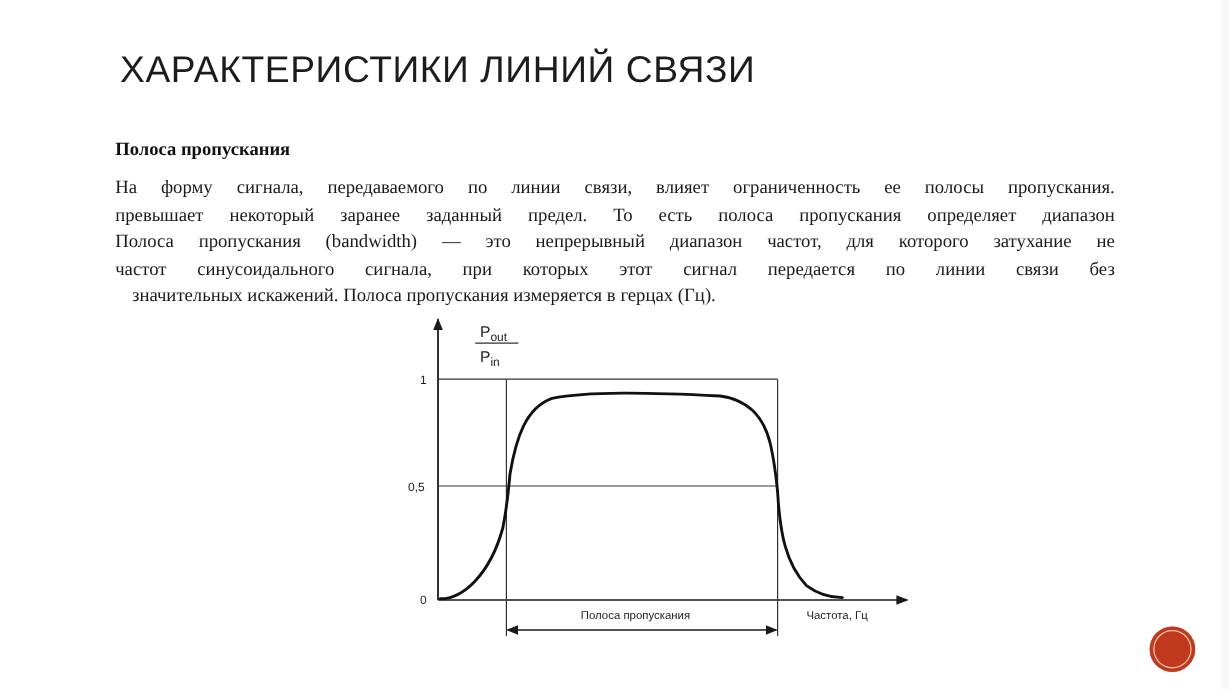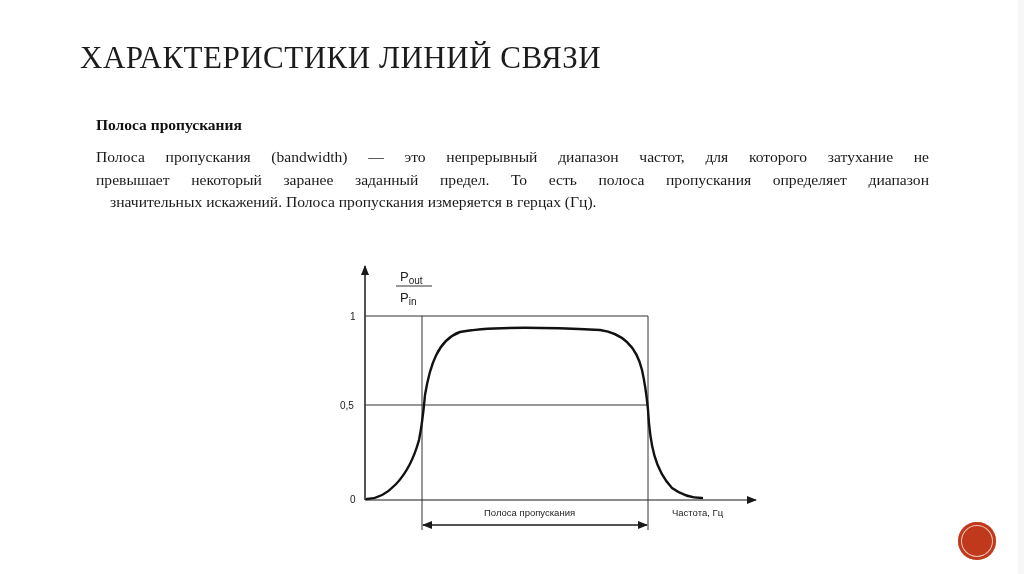--- a/index.html
+++ b/index.html
@@ -3,22 +3,22 @@
   <meta charset="utf-8">
   <style>
     html, body { margin: 0; padding: 0; }
     body {
       width: 1024px; height: 574px; position: relative; overflow: hidden;
       background: #ffffff;
       font-family: "Liberation Serif", serif;
       color: #1a1a1a;
     }
     .slide-title {
-      position: absolute; left: 80px; top: 40px;
-      font-family: Liberation Serif, serif;
+      position: absolute; left: 100px; top: 40px;
+      font-family: Liberation Sans, sans-serif;
       font-size: 31px; letter-spacing: 0.5px;
       color: #1c1c1c; white-space: nowrap;
     }
     .section-heading {
       position: absolute; left: 96px; top: 116px;
       font-family: "Liberation Serif", serif;
       font-weight: bold; font-size: 15.5px; color: #111;
     }
     .body-text {
       position: absolute; left: 96px; top: 146px; width: 833px;
@@ -43,22 +43,24 @@
 </head>
 <body>
 
 <div class="right-strip"></div>
 
 <div class="slide-title">ХАРАКТЕРИСТИКИ ЛИНИЙ СВЯЗИ</div>
 
 <div class="section-heading">Полоса пропускания</div>
 
 <div class="body-text">
+  <span class="line">На форму сигнала, передаваемого по линии связи, влияет ограниченность ее полосы пропускания.</span>
+  <span class="line">превышает некоторый заранее заданный предел. То есть полоса пропускания определяет диапазон</span>
   <span class="line">Полоса пропускания (bandwidth) — это непрерывный диапазон частот, для которого затухание не</span>
-  <span class="line">превышает некоторый заранее заданный предел. То есть полоса пропускания определяет диапазон</span>
+  <span class="line">частот синусоидального сигнала, при которых этот сигнал передается по линии связи без</span>
   <span class="line last">значительных искажений. Полоса пропускания измеряется в герцах (Гц).</span>
 </div>
 
 <svg class="figure" viewBox="0 0 1024 574" width="1024" height="574">
   <defs>
     <marker id="arrowHead" markerWidth="10" markerHeight="8" refX="9" refY="4" orient="auto" markerUnits="userSpaceOnUse">
       <path d="M0,0 L10,4 L0,8 Z" fill="#1a1a1a"></path>
     </marker>
     <marker id="arrowHeadStart" markerWidth="10" markerHeight="8" refX="1" refY="4" orient="auto" markerUnits="userSpaceOnUse">
       <path d="M10,0 L0,4 L10,8 Z" fill="#1a1a1a"></path>

